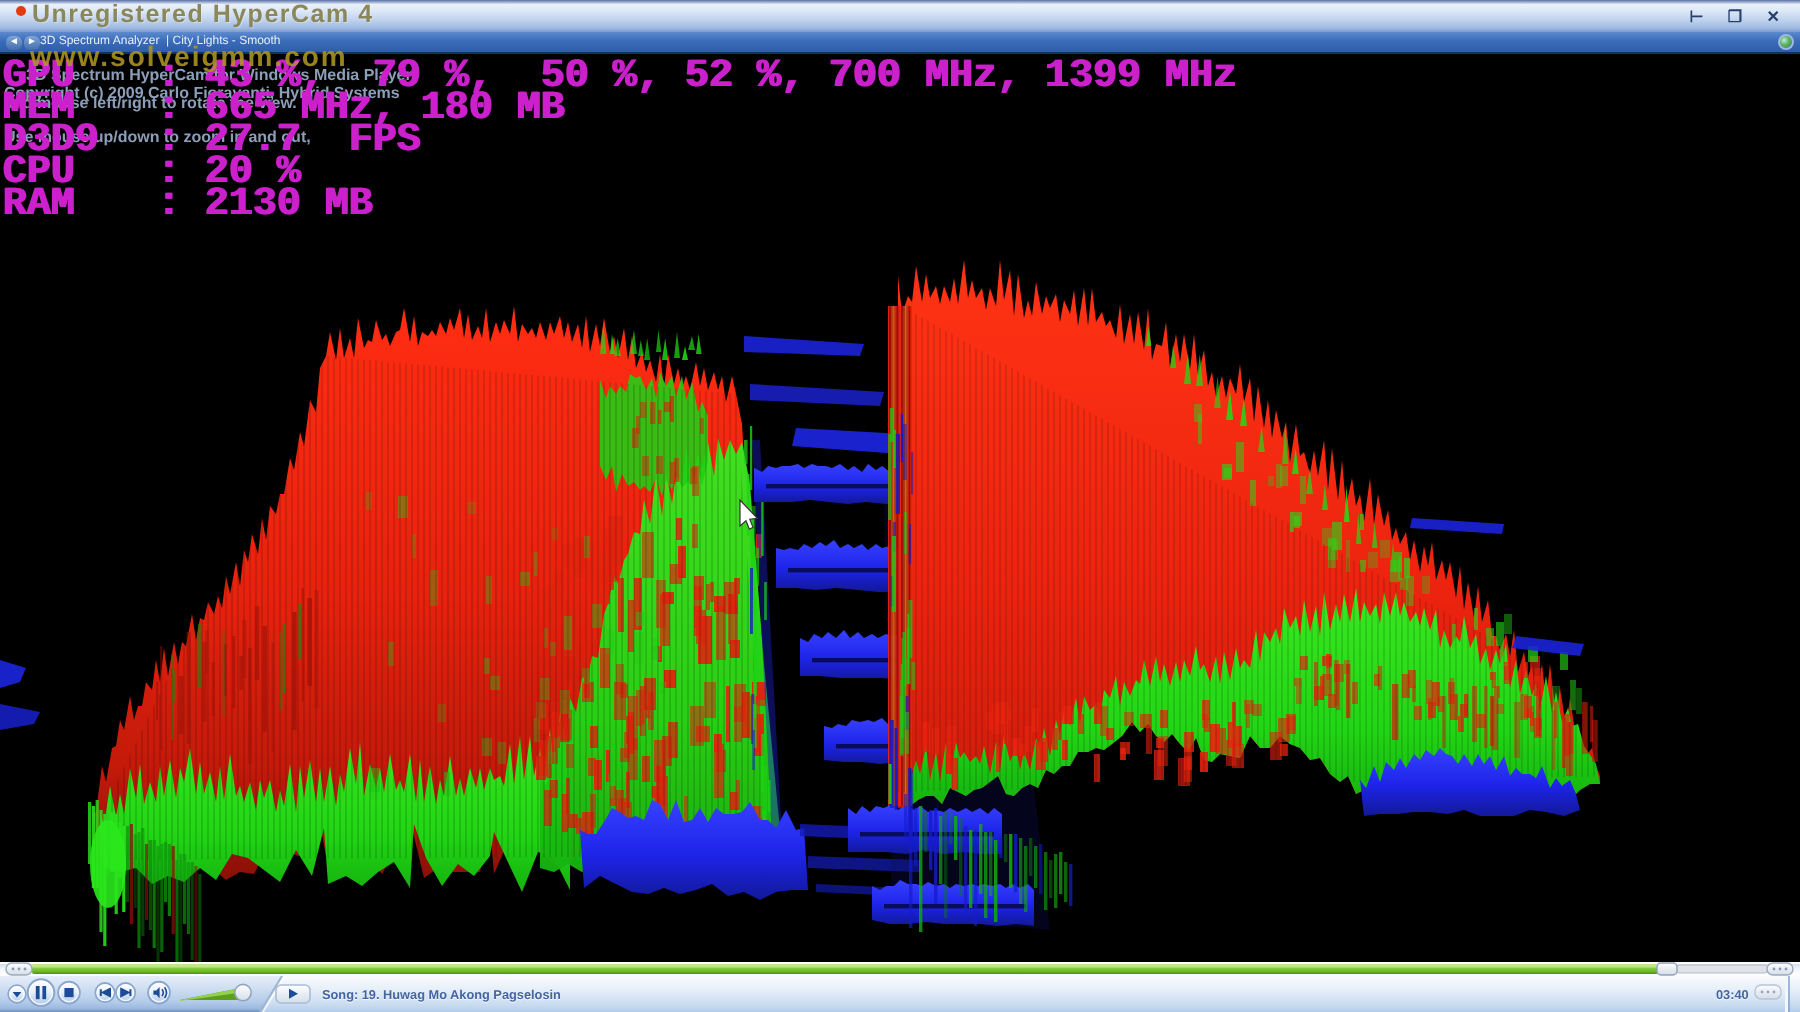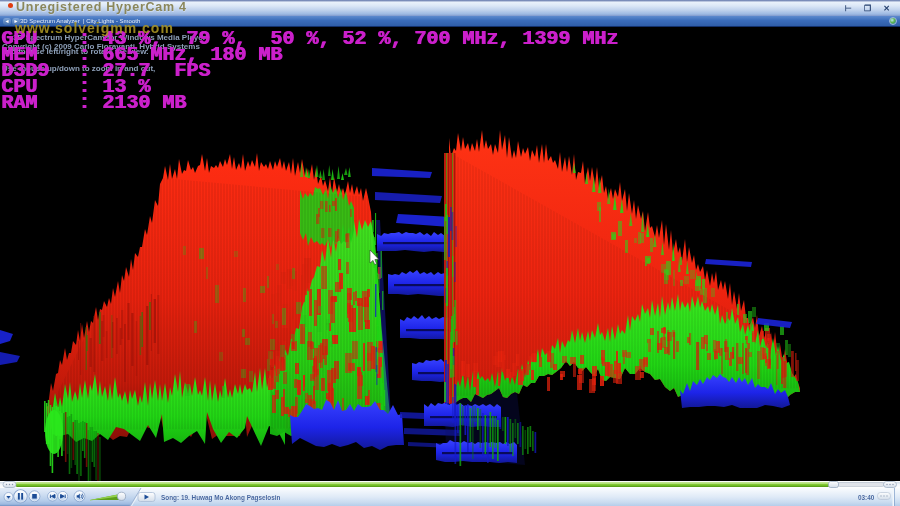--- a/index.html
+++ b/index.html
@@ -651,21 +651,21 @@
 <div class="abs sm" style="left:2px;top:64px">Use mouse up/down to zoom in and out,</div>
 <div class="abs sm" style="left:2px;top:47px">and mouse left/right to rotate the view.</div>
 
 <div class="abs osd" style="left:1px;top:27px">GPU</div>
 <div class="abs osd" style="left:78px;top:27px">: 43 %,  79 %,  50 %, 52 %, 700 MHz, 1399 MHz</div>
 <div class="abs osd" style="left:1px;top:43px">MEM</div>
 <div class="abs osd" style="left:78px;top:43px">: 665 MHz, 180 MB</div>
 <div class="abs osd" style="left:1px;top:59px">D3D9</div>
 <div class="abs osd" style="left:78px;top:59px">: 27.7  FPS</div>
 <div class="abs osd" style="left:1px;top:75px">CPU</div>
-<div class="abs osd" style="left:78px;top:75px">: 13 %</div>
+<div class="abs osd" style="left:78px;top:75px">: 20 %</div>
 <div class="abs osd" style="left:1px;top:91px">RAM</div>
 <div class="abs osd" style="left:78px;top:91px">: 2130 MB</div>
 
 <div id="wmark" class="abs">www.solveigmm.com</div>
 <svg class="abs" width="900" height="25" viewBox="0 0 900 25" style="left:0;top:481px;z-index:10">
 <defs>
 <linearGradient id="bbg" x1="0" y1="0" x2="0" y2="1">
  <stop offset="0" stop-color="#fcfeff"></stop>
         <stop offset="0.25" stop-color="#e8f0fa"></stop>
  <stop offset="0.55" stop-color="#cdddf1"></stop>

